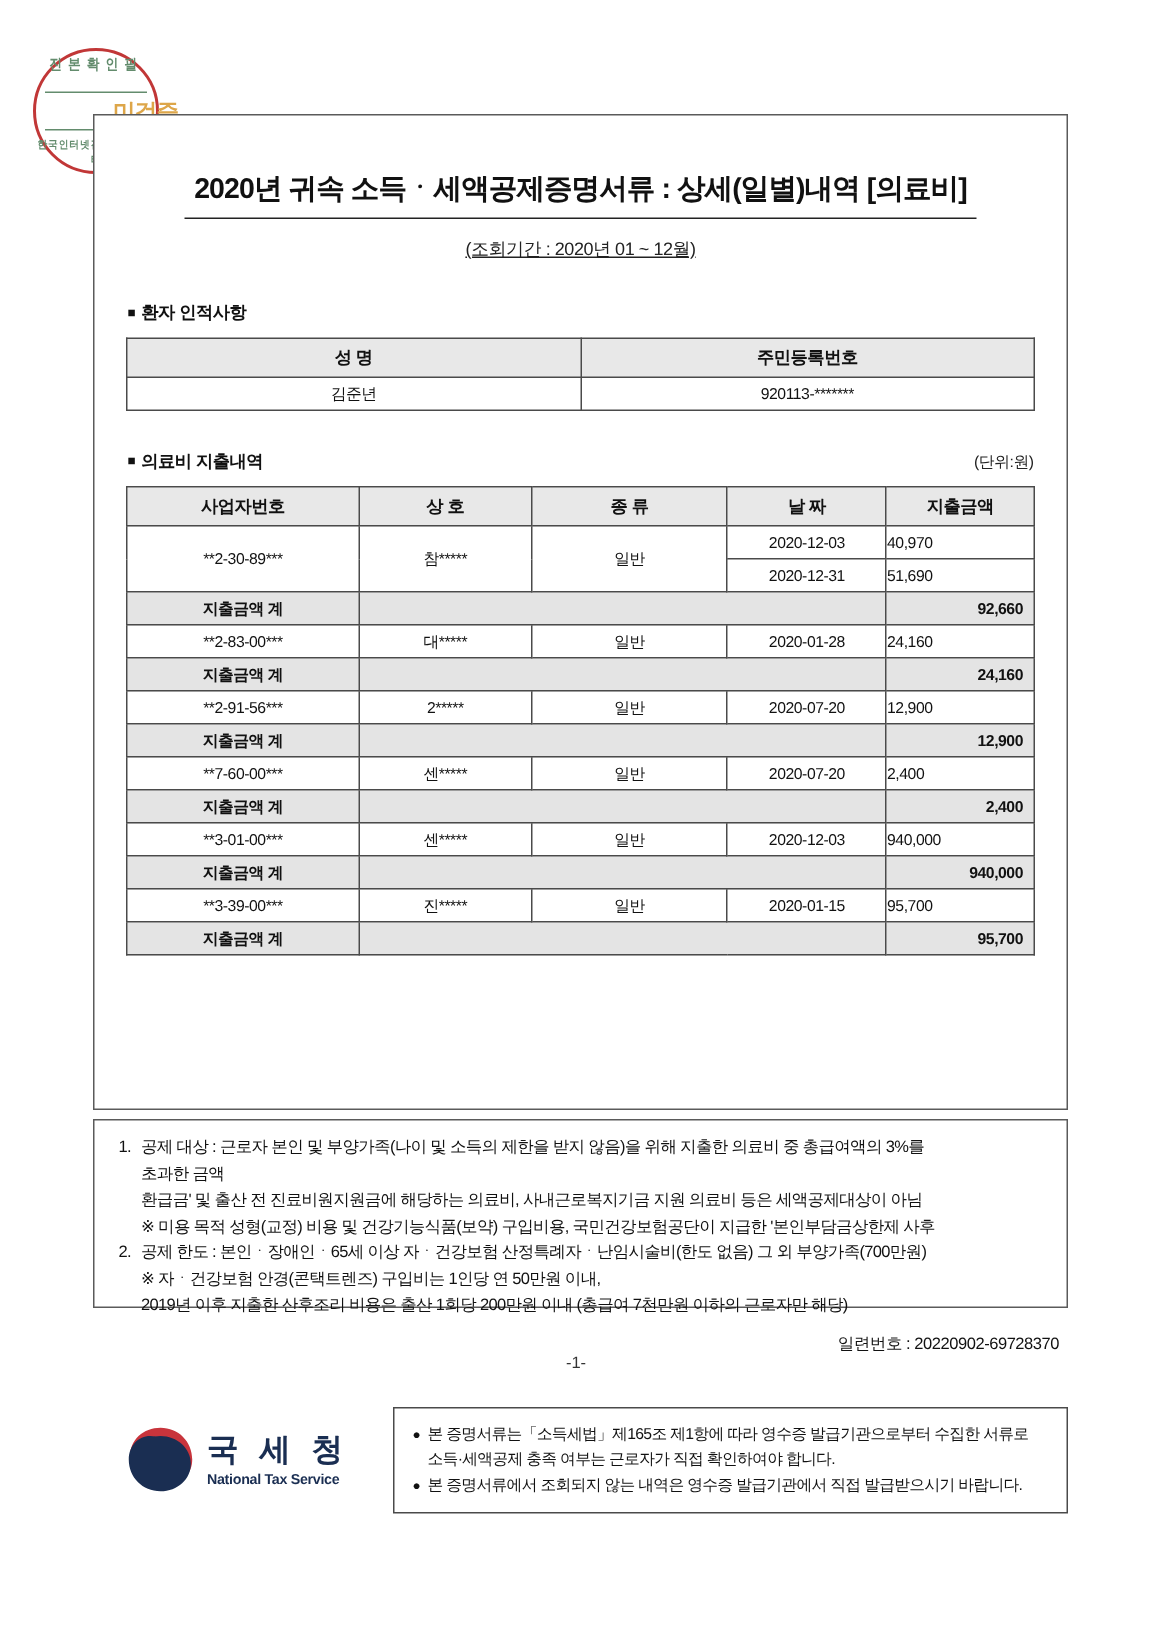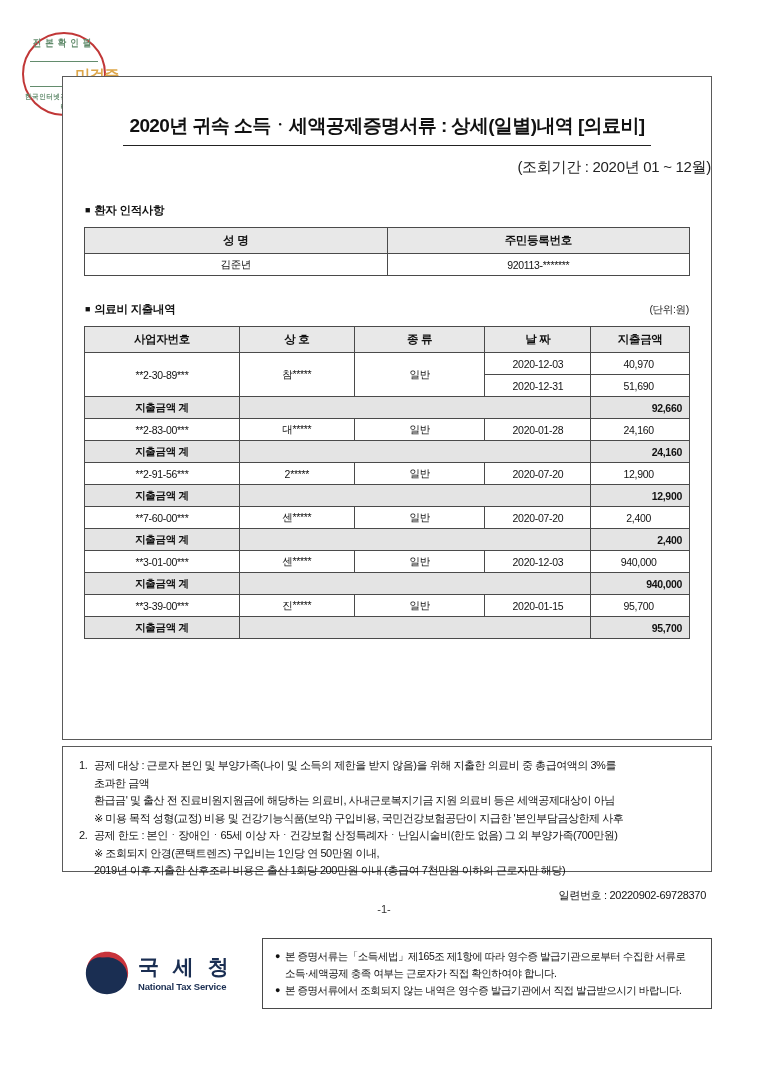--- a/index.html
+++ b/index.html
@@ -101,25 +101,26 @@
   .doc-title {
     display: inline-block;
     font-size: 19px;
     font-weight: bold;
     letter-spacing: -0.6px;
     border-bottom: 1.5px solid #222;
     padding: 0 6px 6px 6px;
     color: #111;
   }
   .doc-subtitle {
-    text-align: right;
+    text-align: center;
     margin-top: 12px;
-    font-size: 15px;
+    font-size: 12px;
     color: #222;
     letter-spacing: -0.3px;
+    text-decoration: underline;
   }
 
   .section-head {
     margin-top: 26px;
     margin-left: 22px;
     font-size: 11.5px;
     font-weight: bold;
     letter-spacing: -0.3px;
     color: #111;
   }
@@ -175,21 +176,21 @@
     height: 23px;
     font-size: 11px;
     margin-top: 47px;
   }
 
   
   .tbl-expense td.c-biz { text-align: center; }
   .tbl-expense td.c-name { text-align: center; }
   .tbl-expense td.c-type { text-align: center; }
   .tbl-expense td.c-date { text-align: center; }
-  .tbl-expense td.c-amt  { text-align: center; padding-right: 3px; }
+  .tbl-expense td.c-amt  { text-align: left; padding-right: 3px; }
 
   .tbl-expense tr.subtotal td {
     background: #e4e4e4;
     font-weight: bold;
   }
   .tbl-expense tr.subtotal td.sub-label {
     text-align: center;
   }
   .tbl-expense tr.subtotal td.sub-amt {
     text-align: right;
@@ -469,21 +470,21 @@
         <span class="note-num">1.</span>
         <span class="note-body">공제 대상 : 근로자 본인 및 부양가족(나이 및 소득의 제한을 받지 않음)을 위해 지출한 의료비 중 총급여액의 3%를</span>
       </div>
       <div class="note-sub">초과한 금액</div>
       <div class="note-sub">환급금' 및 출산 전 진료비원지원금에 해당하는 의료비, 사내근로복지기금 지원 의료비 등은 세액공제대상이 아님</div>
       <div class="note-sub">※ 미용 목적 성형(교정) 비용 및 건강기능식품(보약) 구입비용, 국민건강보험공단이 지급한 '본인부담금상한제 사후</div>
       <div class="note-item">
         <span class="note-num">2.</span>
         <span class="note-body">공제 한도 : 본인ㆍ장애인ㆍ65세 이상 자ㆍ건강보험 산정특례자ㆍ난임시술비(한도 없음) 그 외 부양가족(700만원)</span>
       </div>
-      <div class="note-sub">※ 조회되지 안경(콘택트렌즈) 구입비는 1인당 연 50만원 이내,</div>
+      <div class="note-sub">※ 자ㆍ건강보험 안경(콘택트렌즈) 구입비는 1인당 연 50만원 이내,</div>
       <div class="note-sub">2019년 이후 지출한 산후조리 비용은 출산 1회당 200만원 이내 (총급여 7천만원 이하의 근로자만 해당)</div>
     </div>
 </div>
 
 <div class="serial">일련번호 : 20220902-69728370</div>
 <div class="page-no">-1-</div>
 
 <div class="footer">
   <div class="logo-wrap">
     <svg class="logo-mark" viewBox="0 0 100 100">

